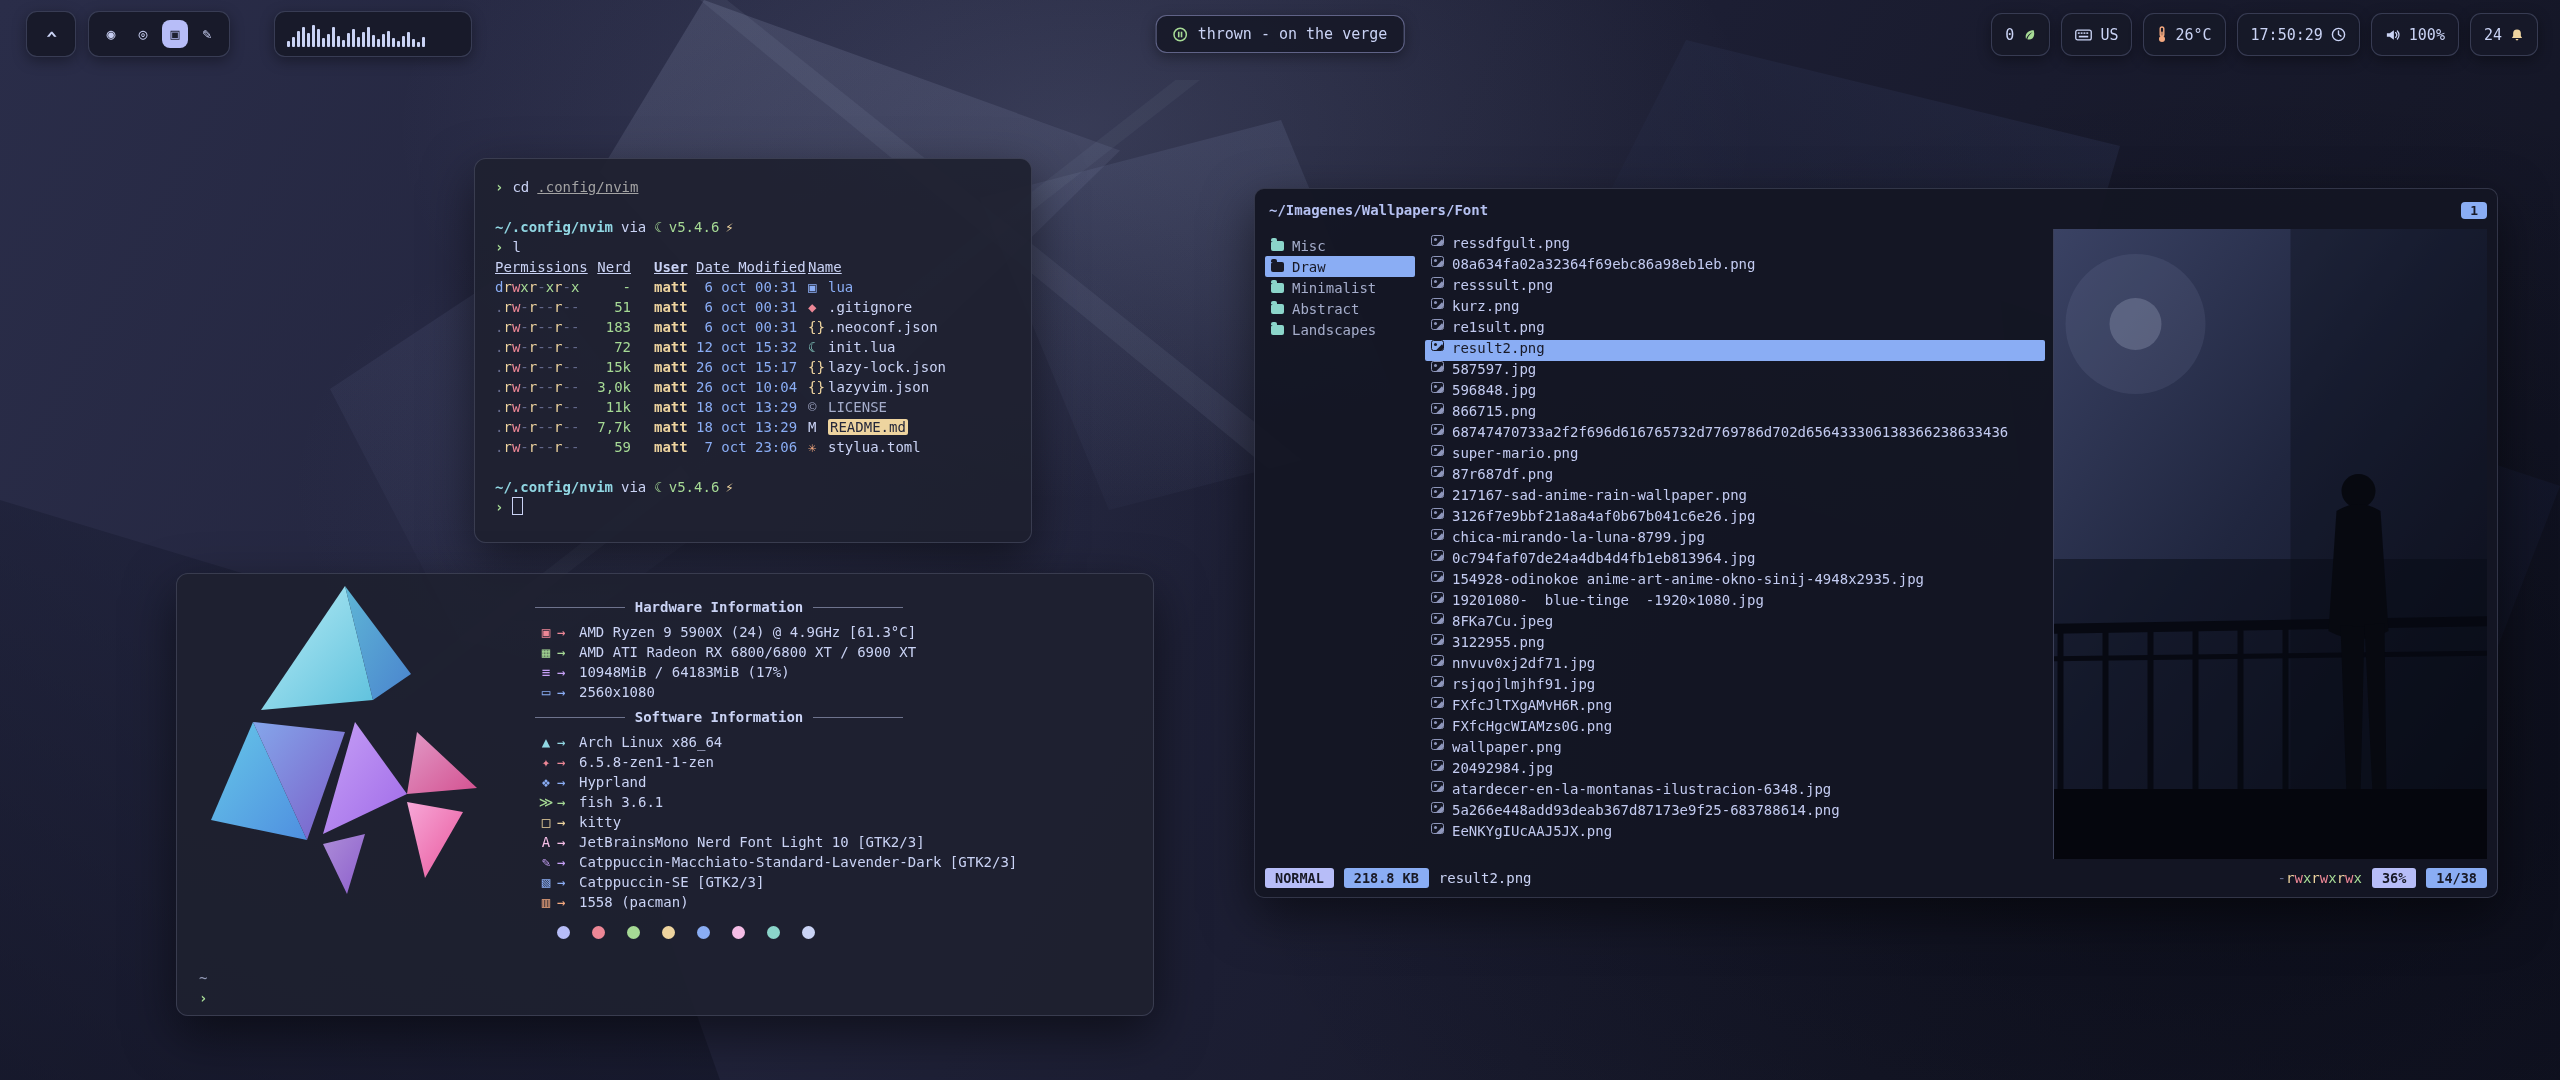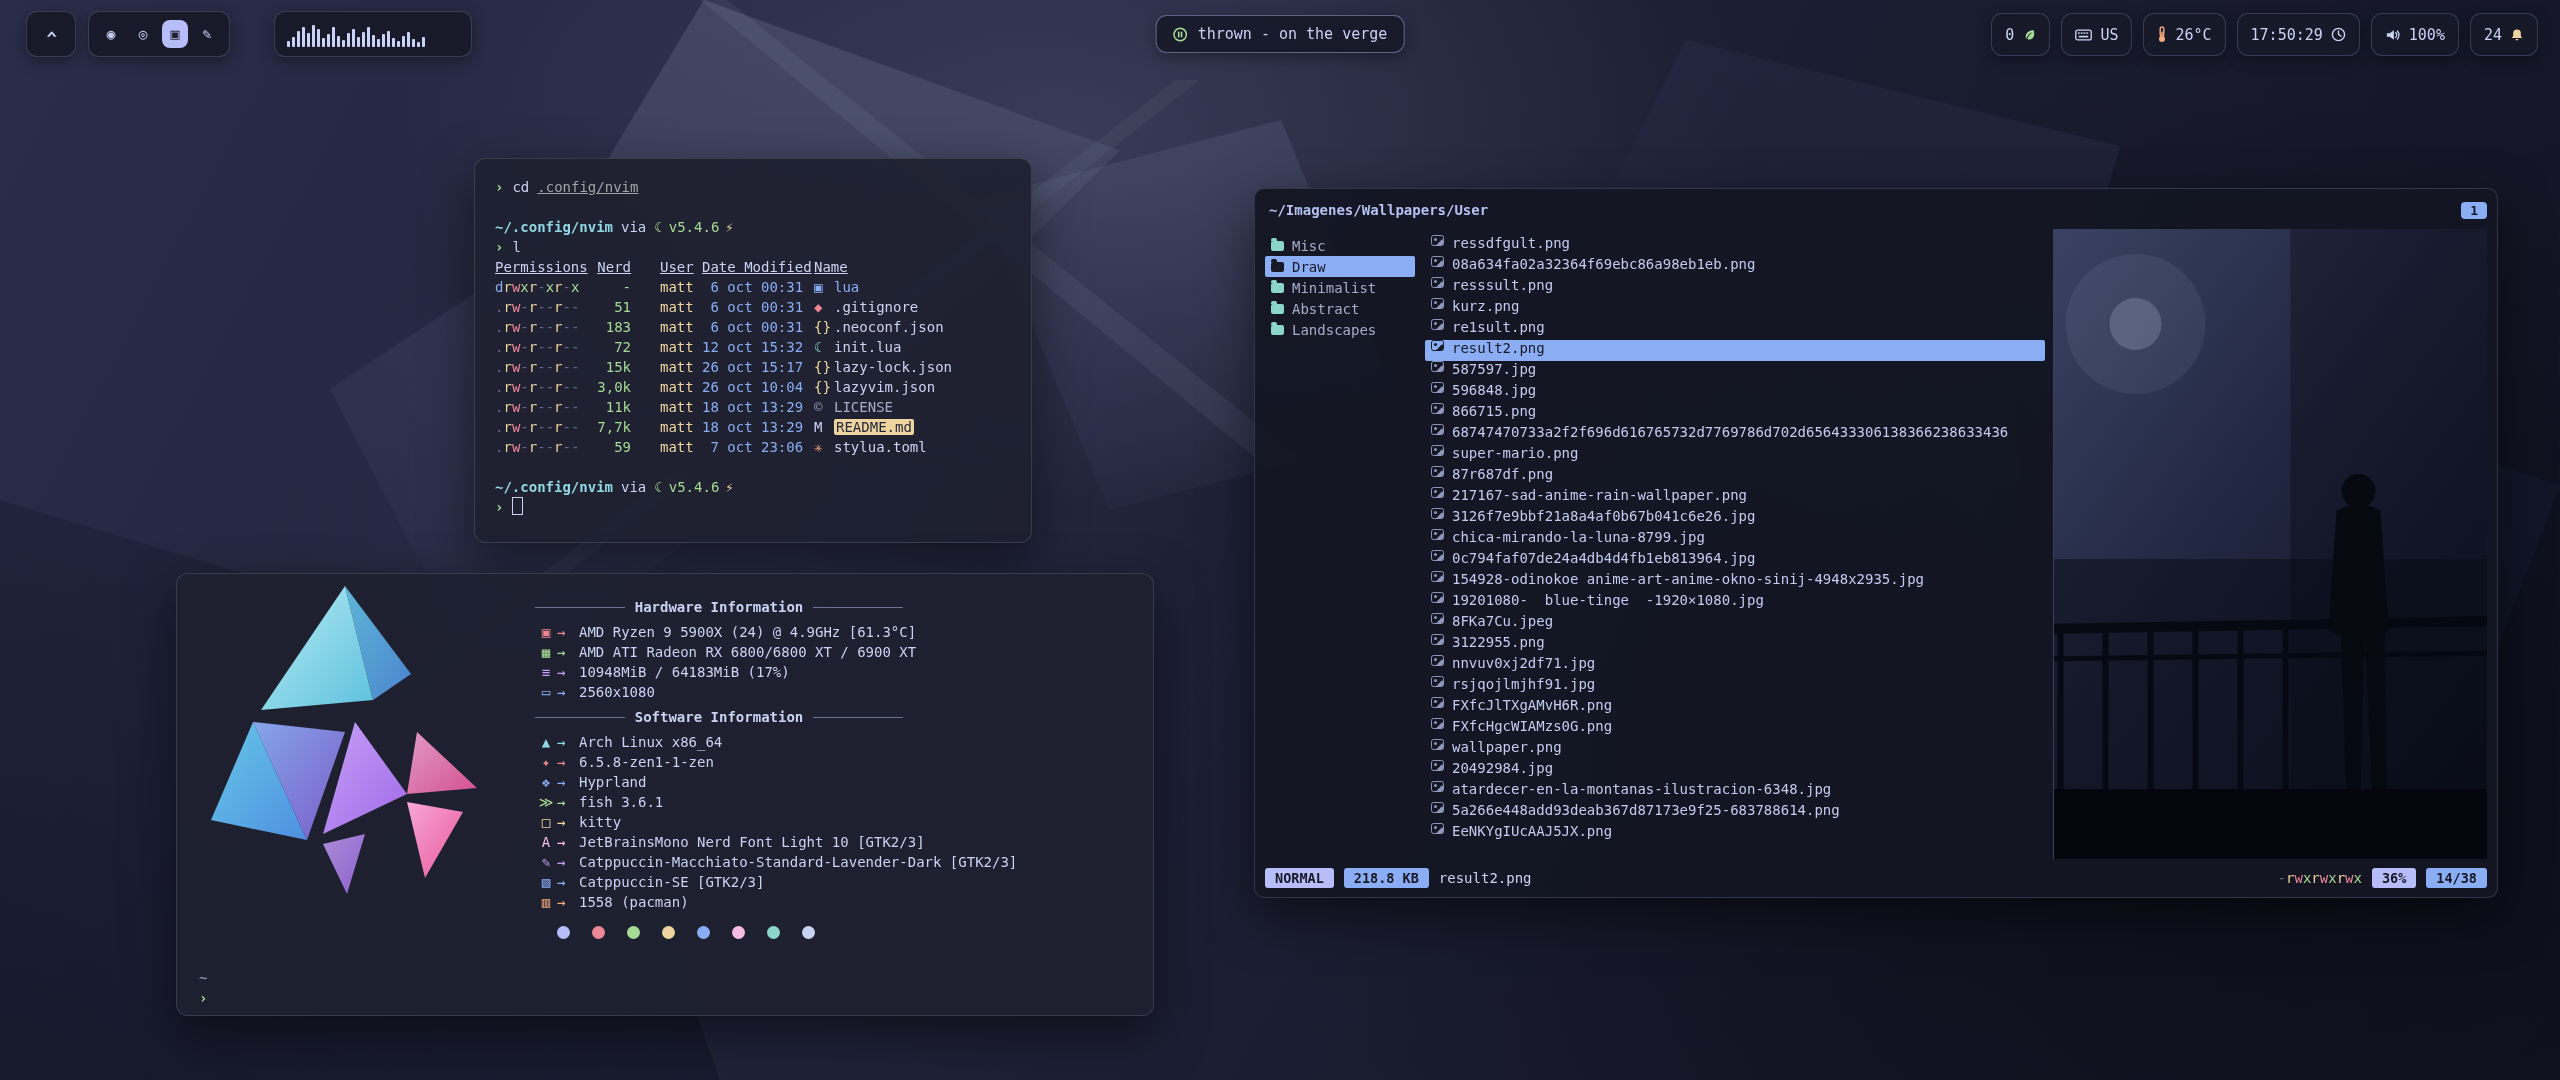--- a/index.html
+++ b/index.html
@@ -55,21 +55,21 @@
   .prompt{color:#a6da95;font-weight:bold;margin-right:9px;}
   .cmd{color:#cad3f5;margin-right:8px;}
   .cmd-arg{color:#a3a3a3;text-decoration:underline;}
   .sp-path{color:#91d7e3;font-weight:bold;margin-right:8px;}
   .sp-via{color:#cad3f5;margin-right:8px;}
   .sp-moon{color:#a6da95;margin-right:6px;}
   .sp-ver{color:#a6da95;margin-right:6px;}
   .sp-bolt{color:#eed49f;}
   .t-perms{display:inline-block;width:96px;}
   .t-size{display:inline-block;width:40px;text-align:right;color:#a6da95;margin-right:9px;}
-  .t-user{display:inline-block;width:42px;color:#eed49f;margin-left:20px;}
+  .t-user{display:inline-block;width:42px;color:#eed49f;margin-left:14px;font-weight:bold;}
   .t-date{display:inline-block;width:112px;color:#8aadf4;}
   .t-icon{display:inline-block;width:20px;}
   .theader u{color:#cad3f5;text-decoration:underline;}
   .t-name.hl{background:#eed49f;border-radius:2px;padding:0 2px;}
   .pc-d{color:#8aadf4}.pc-r{color:#eed49f}.pc-w{color:#ed8796}.pc-x{color:#a6da95}.pc-n{color:#62688a}
   .cursor{display:inline-block;width:9px;height:16px;border:1.5px solid #cad3f5;vertical-align:-3px;}
 
   
   .fetch{left:176px;top:573px;width:978px;height:443px;box-sizing:border-box;color:#cad3f5;}
   .crystal-logo{position:absolute;left:18px;top:8px;width:300px;height:320px;}
@@ -352,21 +352,21 @@
       </div>
   </div>
   <div class="fetch-prompt">
     <div class="tilde">~</div>
     <div class="fprompt">›</div>
   </div>
 </section>
 
 <section class="window filemanager">
   <div class="fm-header">
-    <span class="fm-path">~/Imagenes/Wallpapers/User</span>
+    <span class="fm-path">~/Imagenes/Wallpapers/Font</span>
     <span class="fm-tab">1</span>
   </div>
   <div class="fm-body">
     <div class="fm-sidebar">
         <div class="fm-side-item">
         <span class="folder-ic"></span>
         <span class="fm-side-label">Misc</span>
       </div>
         <div class="fm-side-item sel">
         <span class="folder-ic"></span>

